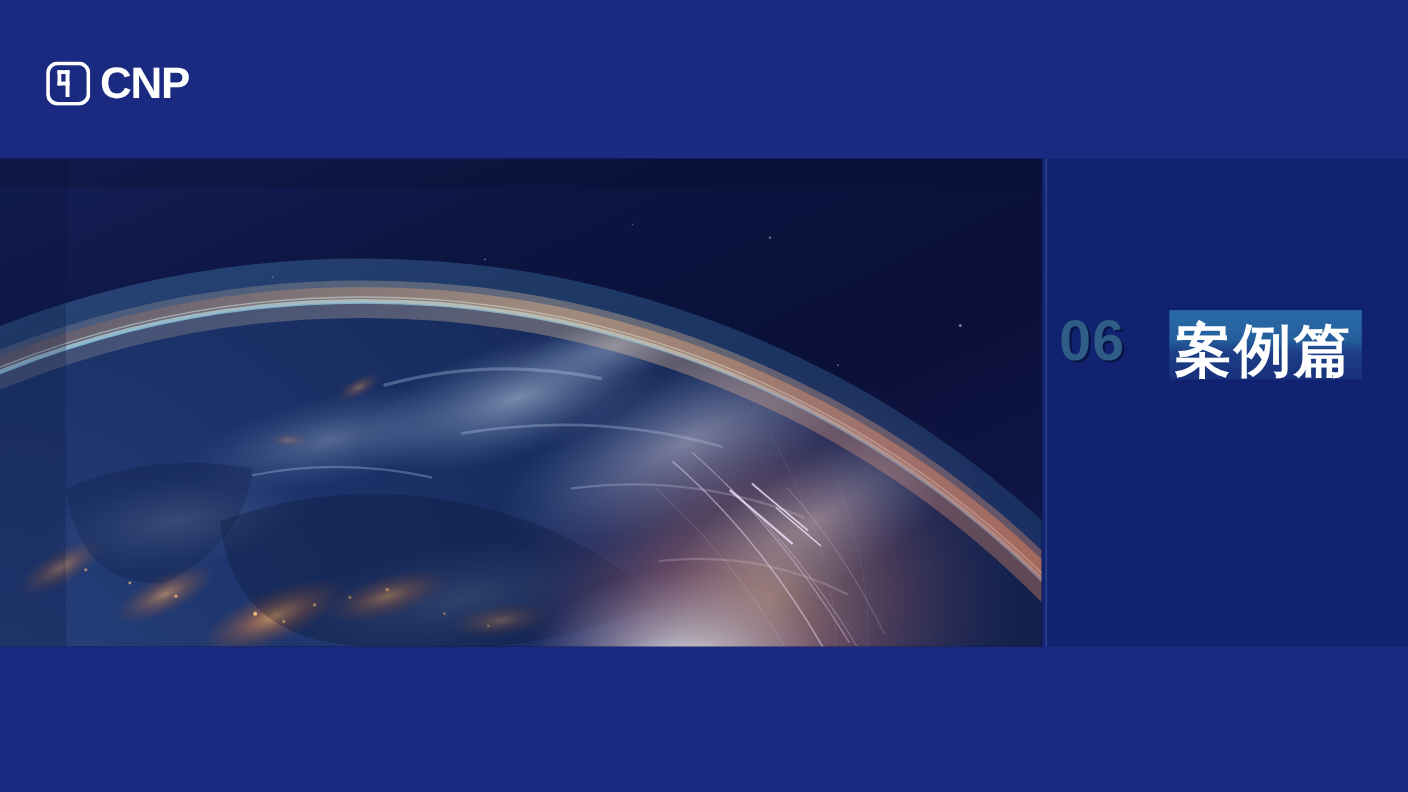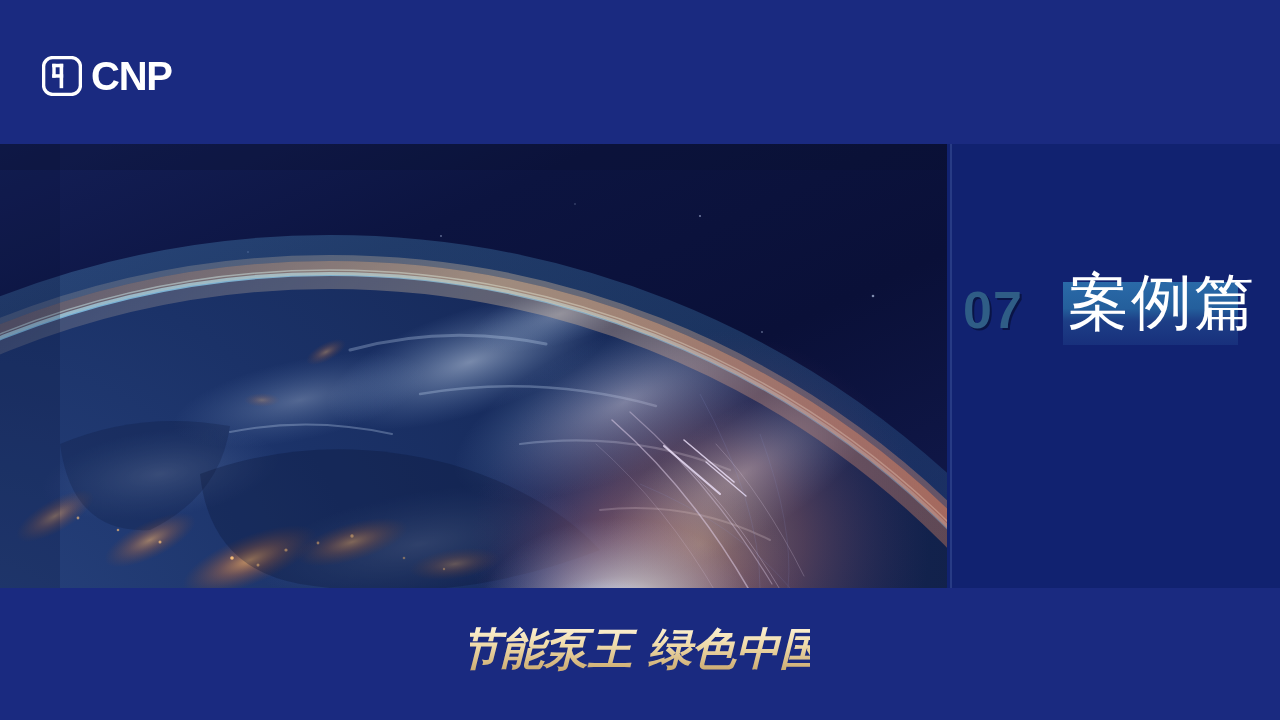--- a/index.html
+++ b/index.html
@@ -131,23 +131,23 @@
     left: 113px;
     top: 138px;
     width: 175px;
     height: 63px;
     background: linear-gradient(180deg, #2a6aa8 0%, #245f9c 42%, #1d3e86 62%, #18307c 100%);
   }
 
   .section-title {
     position: absolute;
     left: 118px;
-    top: 127px;
-    font-size: 61px;
-    font-weight: normal;
+    top: 149px;
+    font-size: 52px;
+    font-weight: bold;
     color: #ffffff;
     line-height: 1;
     letter-spacing: 2px;
     white-space: nowrap;
     font-family: "DejaVu Sans", "Liberation Sans", sans-serif;
   }
 
   
   .footer-bar {
     position: absolute;
@@ -359,39 +359,21 @@
         <rect x="0" y="0" width="947" height="444" fill="none"></rect>
         <rect x="0" y="0" width="60" height="444" fill="#0b1236" opacity="0.22"></rect>
         <rect x="0" y="0" width="947" height="26" fill="#0a1030" opacity="0.30"></rect>
       </g>
     </svg>
   </div>
 
   <div class="panel-divider"></div>
 
   <div class="title-block">
-    <div class="section-number">07</div>
+    <div class="section-number">06</div>
     <div class="section-title-wrap"></div>
     <div class="section-title">案例篇</div>
   </div>
 
   <div class="footer-bar"></div>
 
-  <div class="footer-slogan">
-    <svg width="340" height="62" viewBox="0 0 340 62" aria-hidden="true">
-      <defs>
-        <linearGradient id="goldg" x1="0" y1="0" x2="0" y2="1">
-          <stop offset="0%" stop-color="#fff3d2"></stop>
-          <stop offset="40%" stop-color="#ecd7a3"></stop>
-          <stop offset="78%" stop-color="#d4b униck"></stop>
-          <stop offset="100%" stop-color="#c9a86f"></stop>
-        </linearGradient>
-        <linearGradient id="goldg2" x1="0" y1="0" x2="0" y2="1">
-          <stop offset="0%" stop-color="#fff6dc"></stop>
-          <stop offset="45%" stop-color="#eed9a8"></stop>
-          <stop offset="100%" stop-color="#c7a469"></stop>
-        </linearGradient>
-      </defs>
-      <text x="170" y="46" text-anchor="middle" font-family="'DejaVu Sans','Liberation Sans',sans-serif" font-size="44" font-weight="bold" font-style="italic" fill="url(#goldg2)">节能泵王 绿色中国</text>
-    </svg>
-  </div>
 
 </div>
 
 </body></html>

